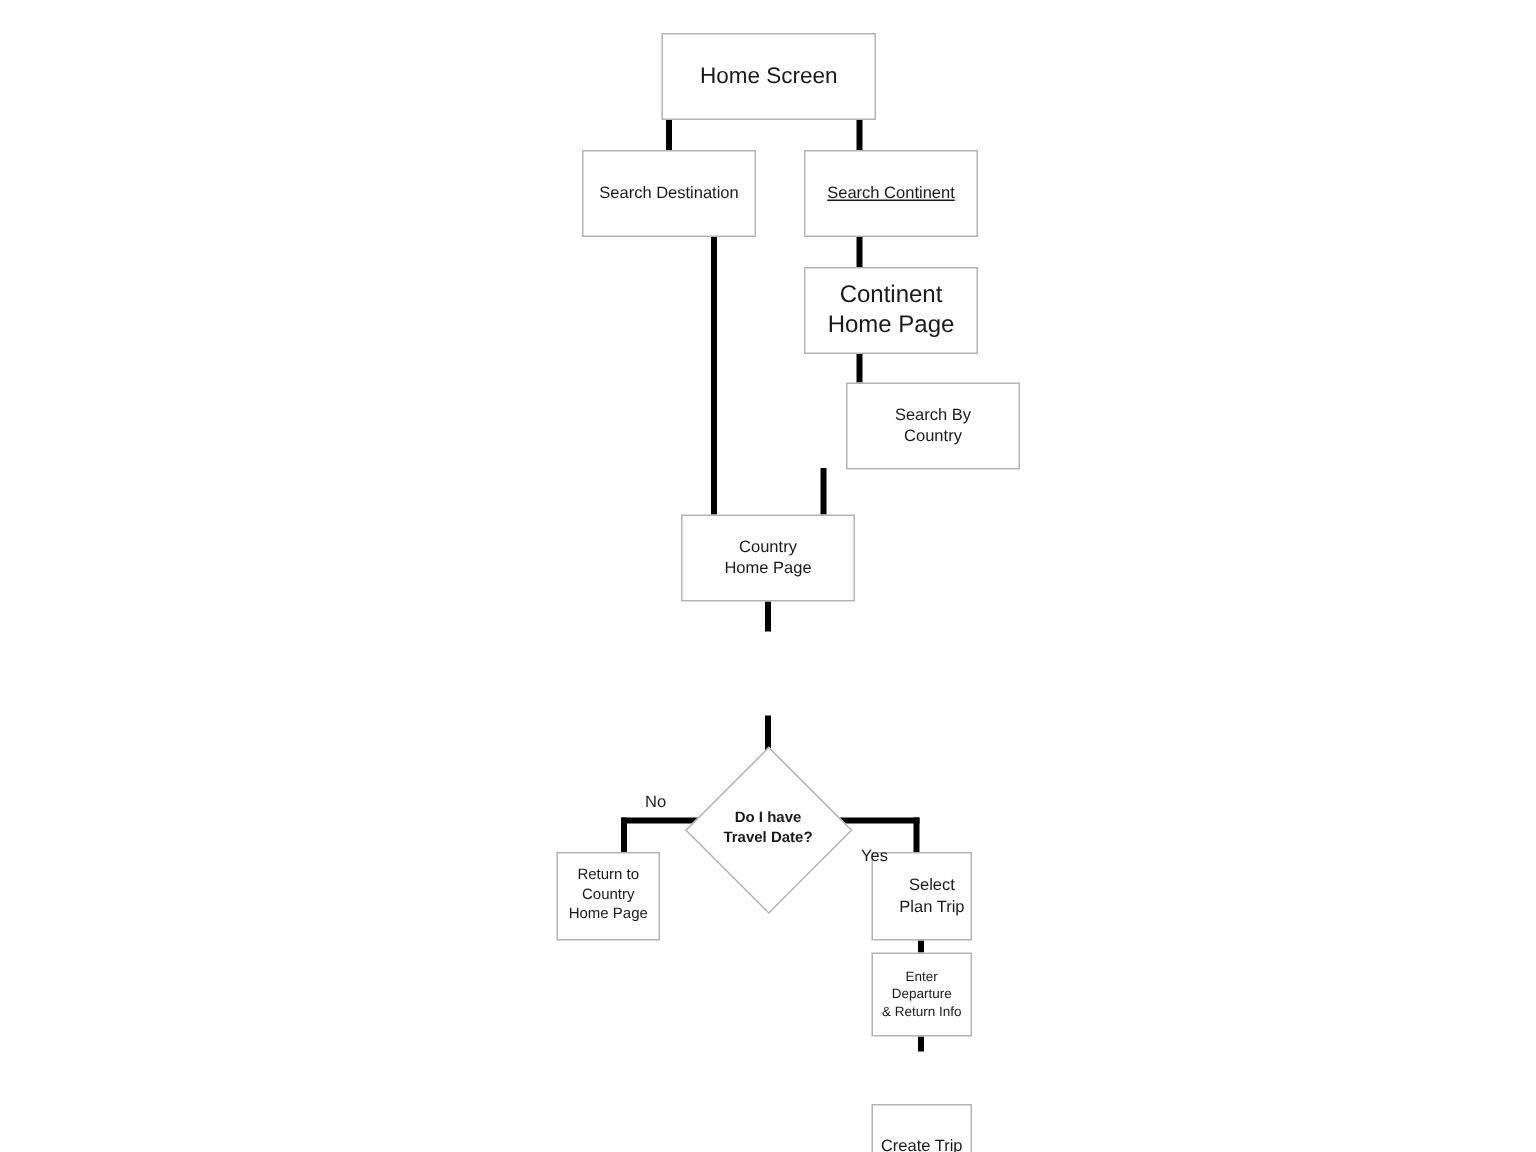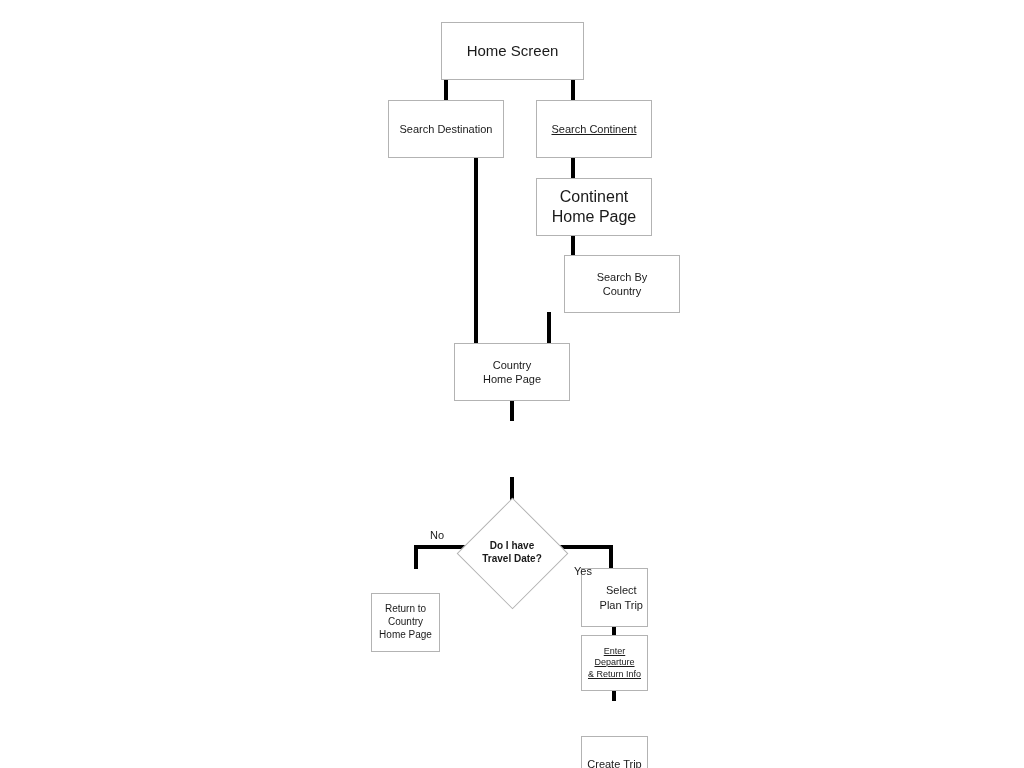--- a/index.html
+++ b/index.html
@@ -117,30 +117,30 @@
 Home Page</span>
   </div>
   <div class="node" style="left: 564px; top: 255px; width: 116px; height: 58px; font-size: 11px; border-color: rgb(179, 179, 179); color: rgb(26, 26, 26);">
     <span class="node-text">Search By
 Country</span>
   </div>
   <div class="node" style="left: 454px; top: 343px; width: 116px; height: 58px; font-size: 11px; border-color: rgb(179, 179, 179); color: rgb(26, 26, 26);">
     <span class="node-text">Country
 Home Page</span>
   </div>
-  <div class="node" style="left: 371px; top: 593px; width: 69px; height: 59px; font-size: 10px; border-color: rgb(179, 179, 179); color: rgb(26, 26, 26);">
+  <div class="node" style="left: 371px; top: 568px; width: 69px; height: 59px; font-size: 10px; border-color: rgb(179, 179, 179); color: rgb(26, 26, 26);">
     <span class="node-text">Return to
 Country
 Home Page</span>
   </div>
   <div class="node" style="left: 581px; top: 568px; width: 67px; height: 59px; font-size: 11px; border-color: rgb(179, 179, 179); color: rgb(26, 26, 26); justify-content: flex-end;">
     <span class="node-text">Select
 Plan Trip</span>
   </div>
-  <div class="node" style="left: 581px; top: 635px; width: 67px; height: 56px; font-size: 9px; border-color: rgb(179, 179, 179); color: rgb(26, 26, 26); text-decoration: underline;">
+  <div class="node" style="left: 581px; top: 635px; width: 67px; height: 56px; font-size: 9px; border-color: rgb(179, 179, 179); color: rgb(26, 26, 26);">
     <span class="node-text">Enter
 Departure
 &amp; Return Info</span>
   </div>
   <div class="node" style="left: 581px; top: 736px; width: 67px; height: 57px; font-size: 11px; border-color: rgb(179, 179, 179); color: rgb(26, 26, 26);">
     <span class="node-text">Create Trip</span>
   </div>
 
   <div class="diamond" style="left: 472.5px; top: 513.5px; width: 79px; height: 79px;">
     <div class="dia-shape" style="border-color: rgb(179, 179, 179);"></div>

